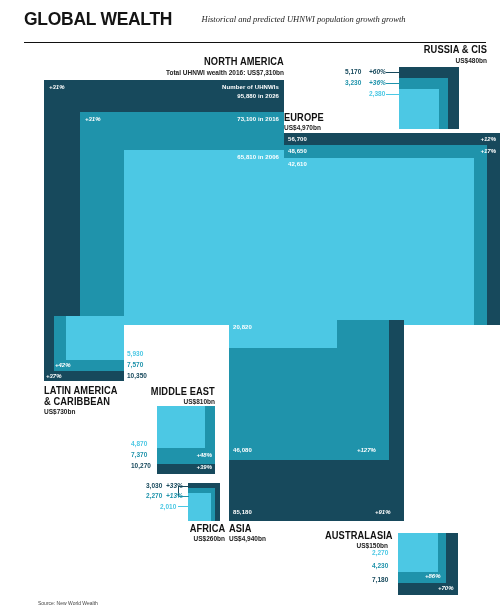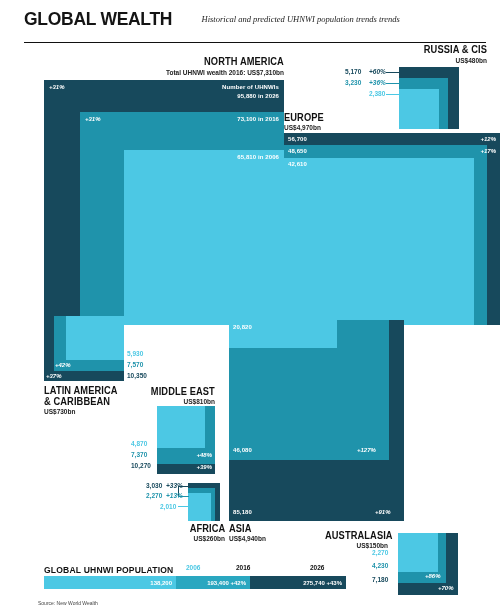--- a/index.html
+++ b/index.html
@@ -54,21 +54,21 @@
   .src{position:absolute;left:38px;top:600px;font-size:5px;color:#444;
        font-family:"Liberation Sans",sans-serif;white-space:nowrap;}
 </style>
 </head>
 <body>
 
 <div class="root">
 
   <div class="hdr">
     <span class="hdr-title">GLOBAL WEALTH</span>
-    <span class="hdr-sub">Historical and predicted UHNWI population trends trends</span>
+    <span class="hdr-sub">Historical and predicted UHNWI population growth growth</span>
   </div>
   <div class="rule"></div>
 
   <div class="blk" style="left:44px;top:80px;width:240px;height:245px;">
     <div class="sq c2026" style="left:0;top:0;width:240px;height:245px;"></div>
     <div class="sq c2016" style="left:36px;top:32px;width:204px;height:213px;"></div>
     <div class="sq c2006" style="left:80px;top:70px;width:160px;height:175px;"></div>
 
     <div class="pct" style="left:5px;top:4px;">+31%</div>
     <div class="pct" style="left:41px;top:36px;">+31%</div>
@@ -179,32 +179,15 @@
     <div class="sq c2026" style="left:0;top:0;width:60px;height:62px;"></div>
     <div class="sq c2016" style="left:0;top:0;width:48px;height:50px;"></div>
     <div class="sq c2006" style="left:0;top:0;width:40px;height:39px;"></div>
     <div class="pct" style="left:27px;top:40px;">+86%</div>
     <div class="pct" style="left:40px;top:52px;">+70%</div>
   </div>
   <div class="outnum n2006" style="left:372px;top:549px;">2,270</div>
   <div class="outnum n2016" style="left:372px;top:562px;">4,230</div>
   <div class="outnum n2026" style="left:372px;top:576px;">7,180</div>
 
-  <div class="gbar-wrap">
-    <div class="gbar-title">GLOBAL UHNWI POPULATION</div>
-
-    <div class="gyr n2006" style="left:150px;">2006</div>
-    <div class="gyr" style="left:200px;color:#111;">2016</div>
-    <div class="gyr" style="left:274px;color:#111;">2026</div>
-
-    <div class="gseg c2006" style="left:8px;width:132px;">
-      <span>138,200</span>
-    </div>
-    <div class="gseg cmid" style="left:140px;width:74px;">
-      <span>193,400  +42%</span>
-    </div>
-    <div class="gseg c2026" style="left:214px;width:96px;">
-      <span>275,740  +43%</span>
-    </div>
-  </div>
 
   <div class="src">Source: New World Wealth</div>
 </div>
 
 </body></html>

